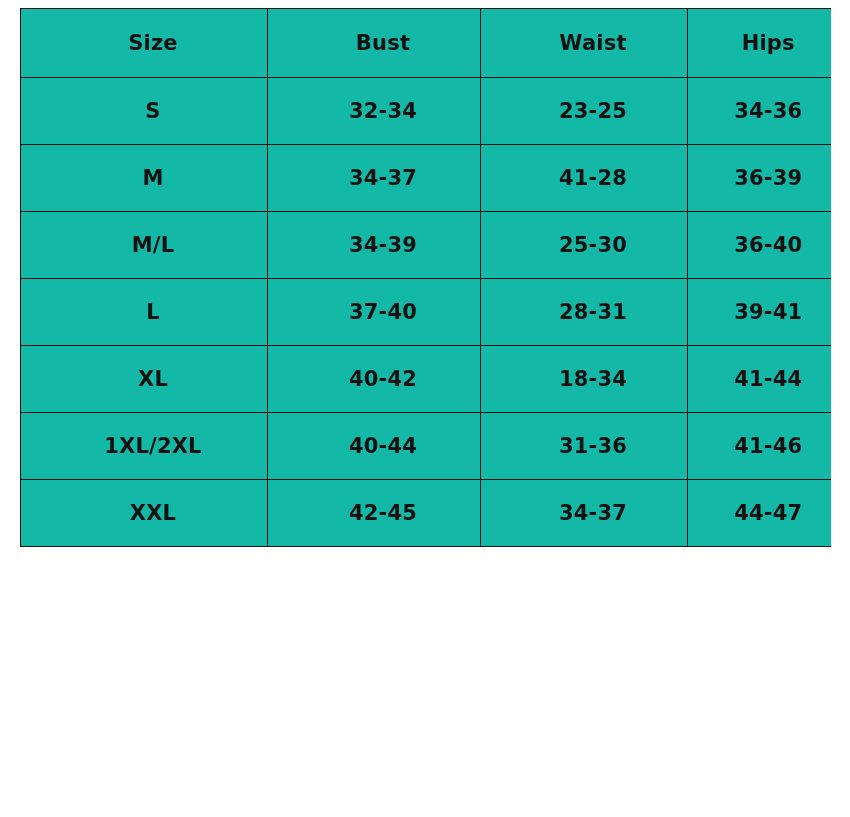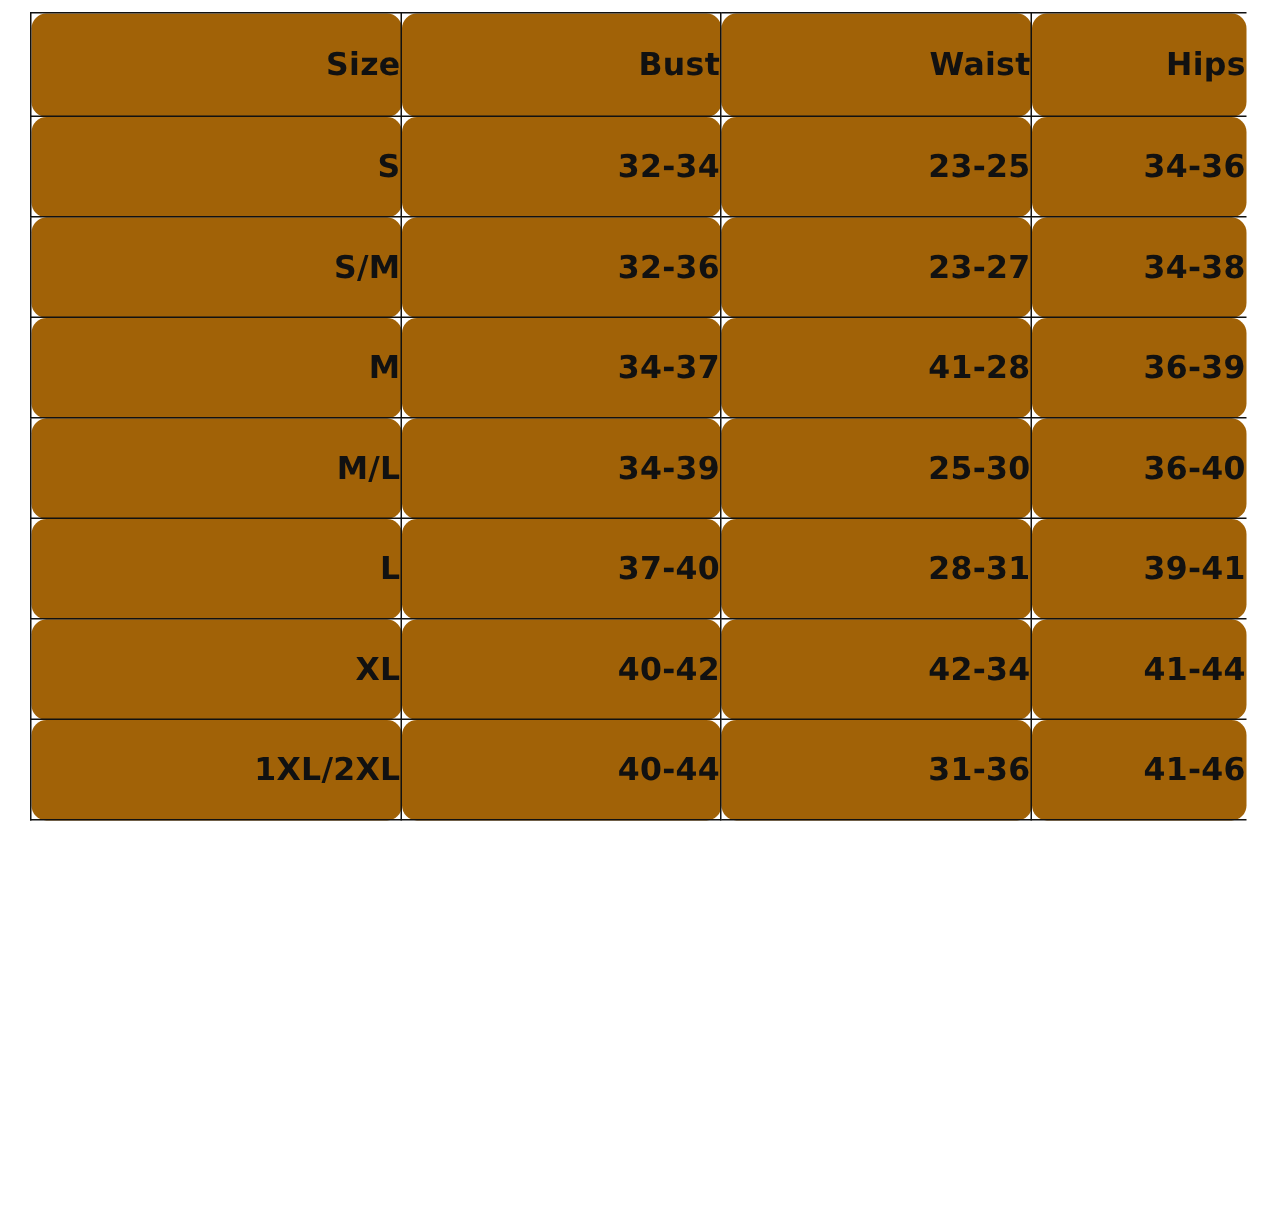--- a/index.html
+++ b/index.html
@@ -33,28 +33,27 @@
   table.size-chart col.c3 { width: 143px; }
 
   table.size-chart th,
   table.size-chart td {
     border-top: 1.6px solid #111111;
     border-bottom: 1.6px solid #111111;
     border-right: 1.6px solid #111111;
     border-left: none;
     padding: 0 0 0 18px;
     height: 66px;
-    text-align: right;
+    text-align: center;
     vertical-align: middle;
     font-weight: bold;
     font-size: 21px;
     letter-spacing: 0.2px;
     color: #111111;
-    background: #a16207;
-    border-radius: 10px;
+    background: #14b8a6;
   }
   table.size-chart th:first-child,
   table.size-chart td:first-child {
     border-left: 1.6px solid #111111;
   }
   table.size-chart tr:first-child th {
     height: 68px;
     font-size: 21px;
   }
   table.size-chart tr + tr th,
@@ -89,50 +88,50 @@
       </tr>
     </thead>
     <tbody>
       <tr>
         <td>S</td>
         <td>32-34</td>
         <td>23-25</td>
         <td class="last">34-36</td>
       </tr>
       <tr>
-        <td>S/M</td>
-        <td>32-36</td>
-        <td>23-27</td>
-        <td class="last">34-38</td>
-      </tr>
-      <tr>
         <td>M</td>
         <td>34-37</td>
         <td>41-28</td>
         <td class="last">36-39</td>
       </tr>
       <tr>
         <td>M/L</td>
         <td>34-39</td>
         <td>25-30</td>
         <td class="last">36-40</td>
       </tr>
       <tr>
         <td>L</td>
         <td>37-40</td>
         <td>28-31</td>
         <td class="last">39-41</td>
       </tr>
       <tr>
         <td>XL</td>
         <td>40-42</td>
-        <td>42-34</td>
+        <td>18-34</td>
         <td class="last">41-44</td>
       </tr>
       <tr>
         <td>1XL/2XL</td>
         <td>40-44</td>
         <td>31-36</td>
         <td class="last">41-46</td>
       </tr>
+      <tr>
+        <td>XXL</td>
+        <td>42-45</td>
+        <td>34-37</td>
+        <td class="last">44-47</td>
+      </tr>
     </tbody>
   </table>
 </div>
 
 </body></html>

